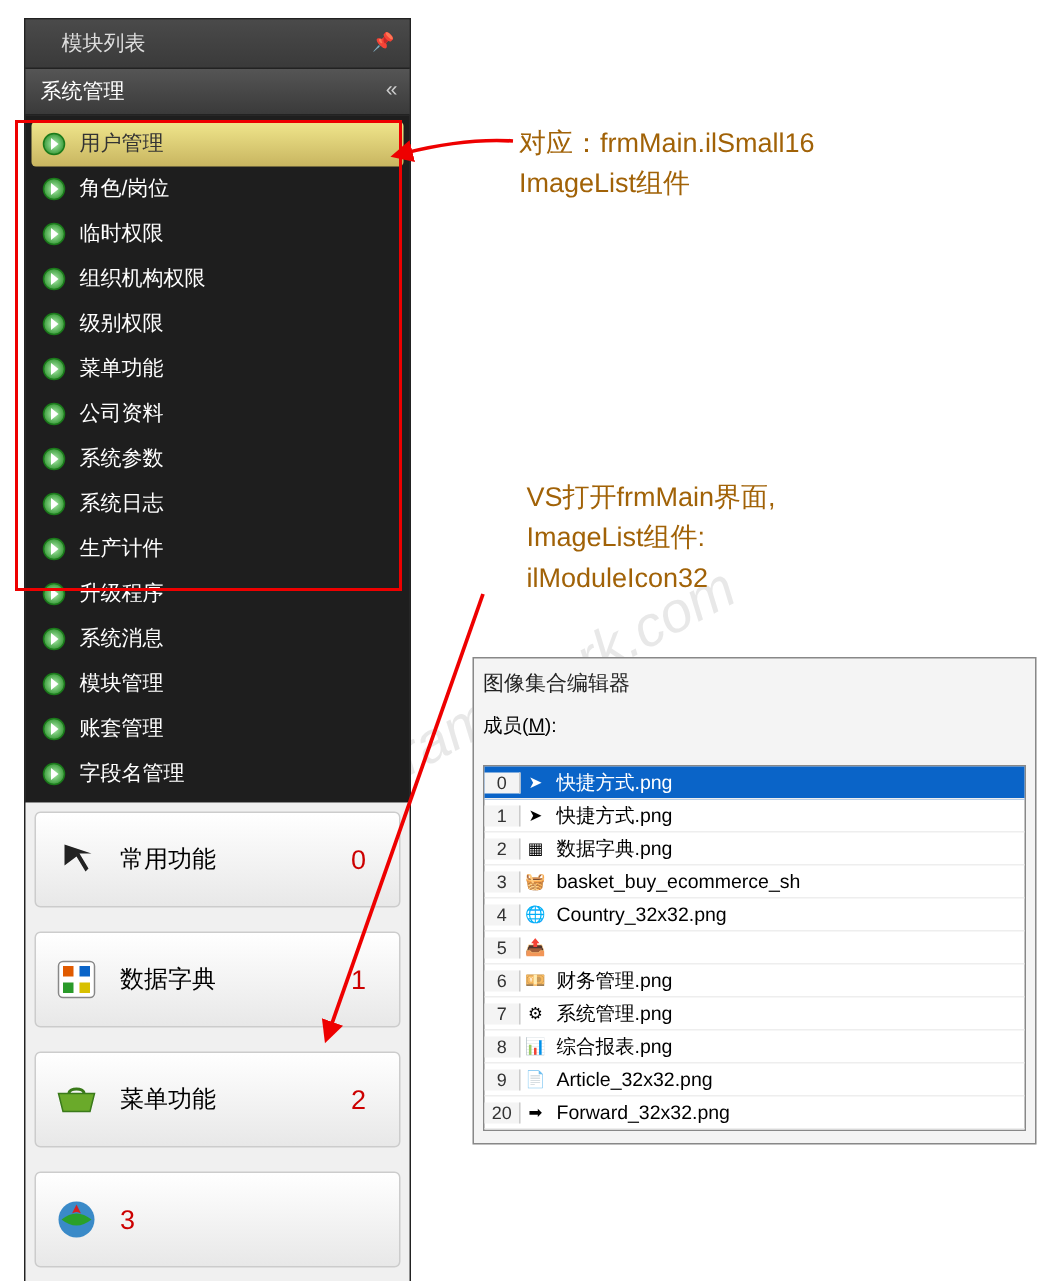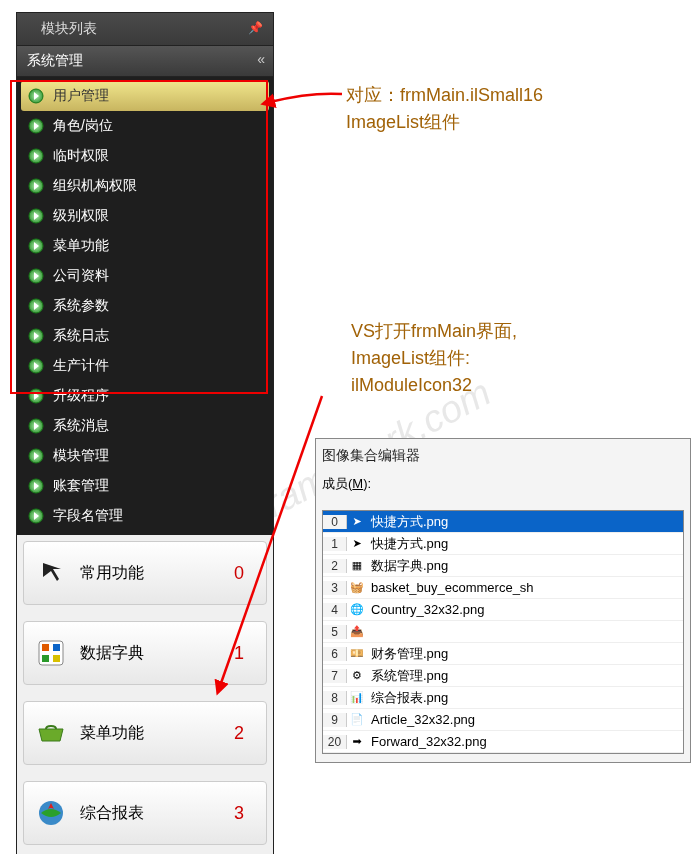--- a/index.html
+++ b/index.html
@@ -323,21 +323,20 @@
         <span class="big-num">2</span>
       </div>
       <div class="big-btn">
         <span class="big-icon">
           <svg width="28" height="28" viewBox="0 0 28 28">
             <circle cx="14" cy="14" r="12" fill="#3a8ac8"></circle>
             <path d="M4,14 Q14,6 24,14 Q14,22 4,14" fill="#2aa02a"></path>
             <path d="M14,4 L17,10 Q14,8 11,10 Z" fill="#d82020"></path>
           </svg>
         </span>
-        <span class="big-label">综合报表</span>
         <span class="big-num">3</span>
       </div>
       <div class="big-btn sel last">
         <span class="big-icon">
           <svg width="28" height="28" viewBox="0 0 28 28">
             <circle cx="10" cy="10" r="7" fill="none" stroke="#d8a020" stroke-width="4"></circle>
             <circle cx="18" cy="18" r="7" fill="none" stroke="#d8a020" stroke-width="4"></circle>
           </svg>
         </span>
         <span class="big-label">系统管理</span>

